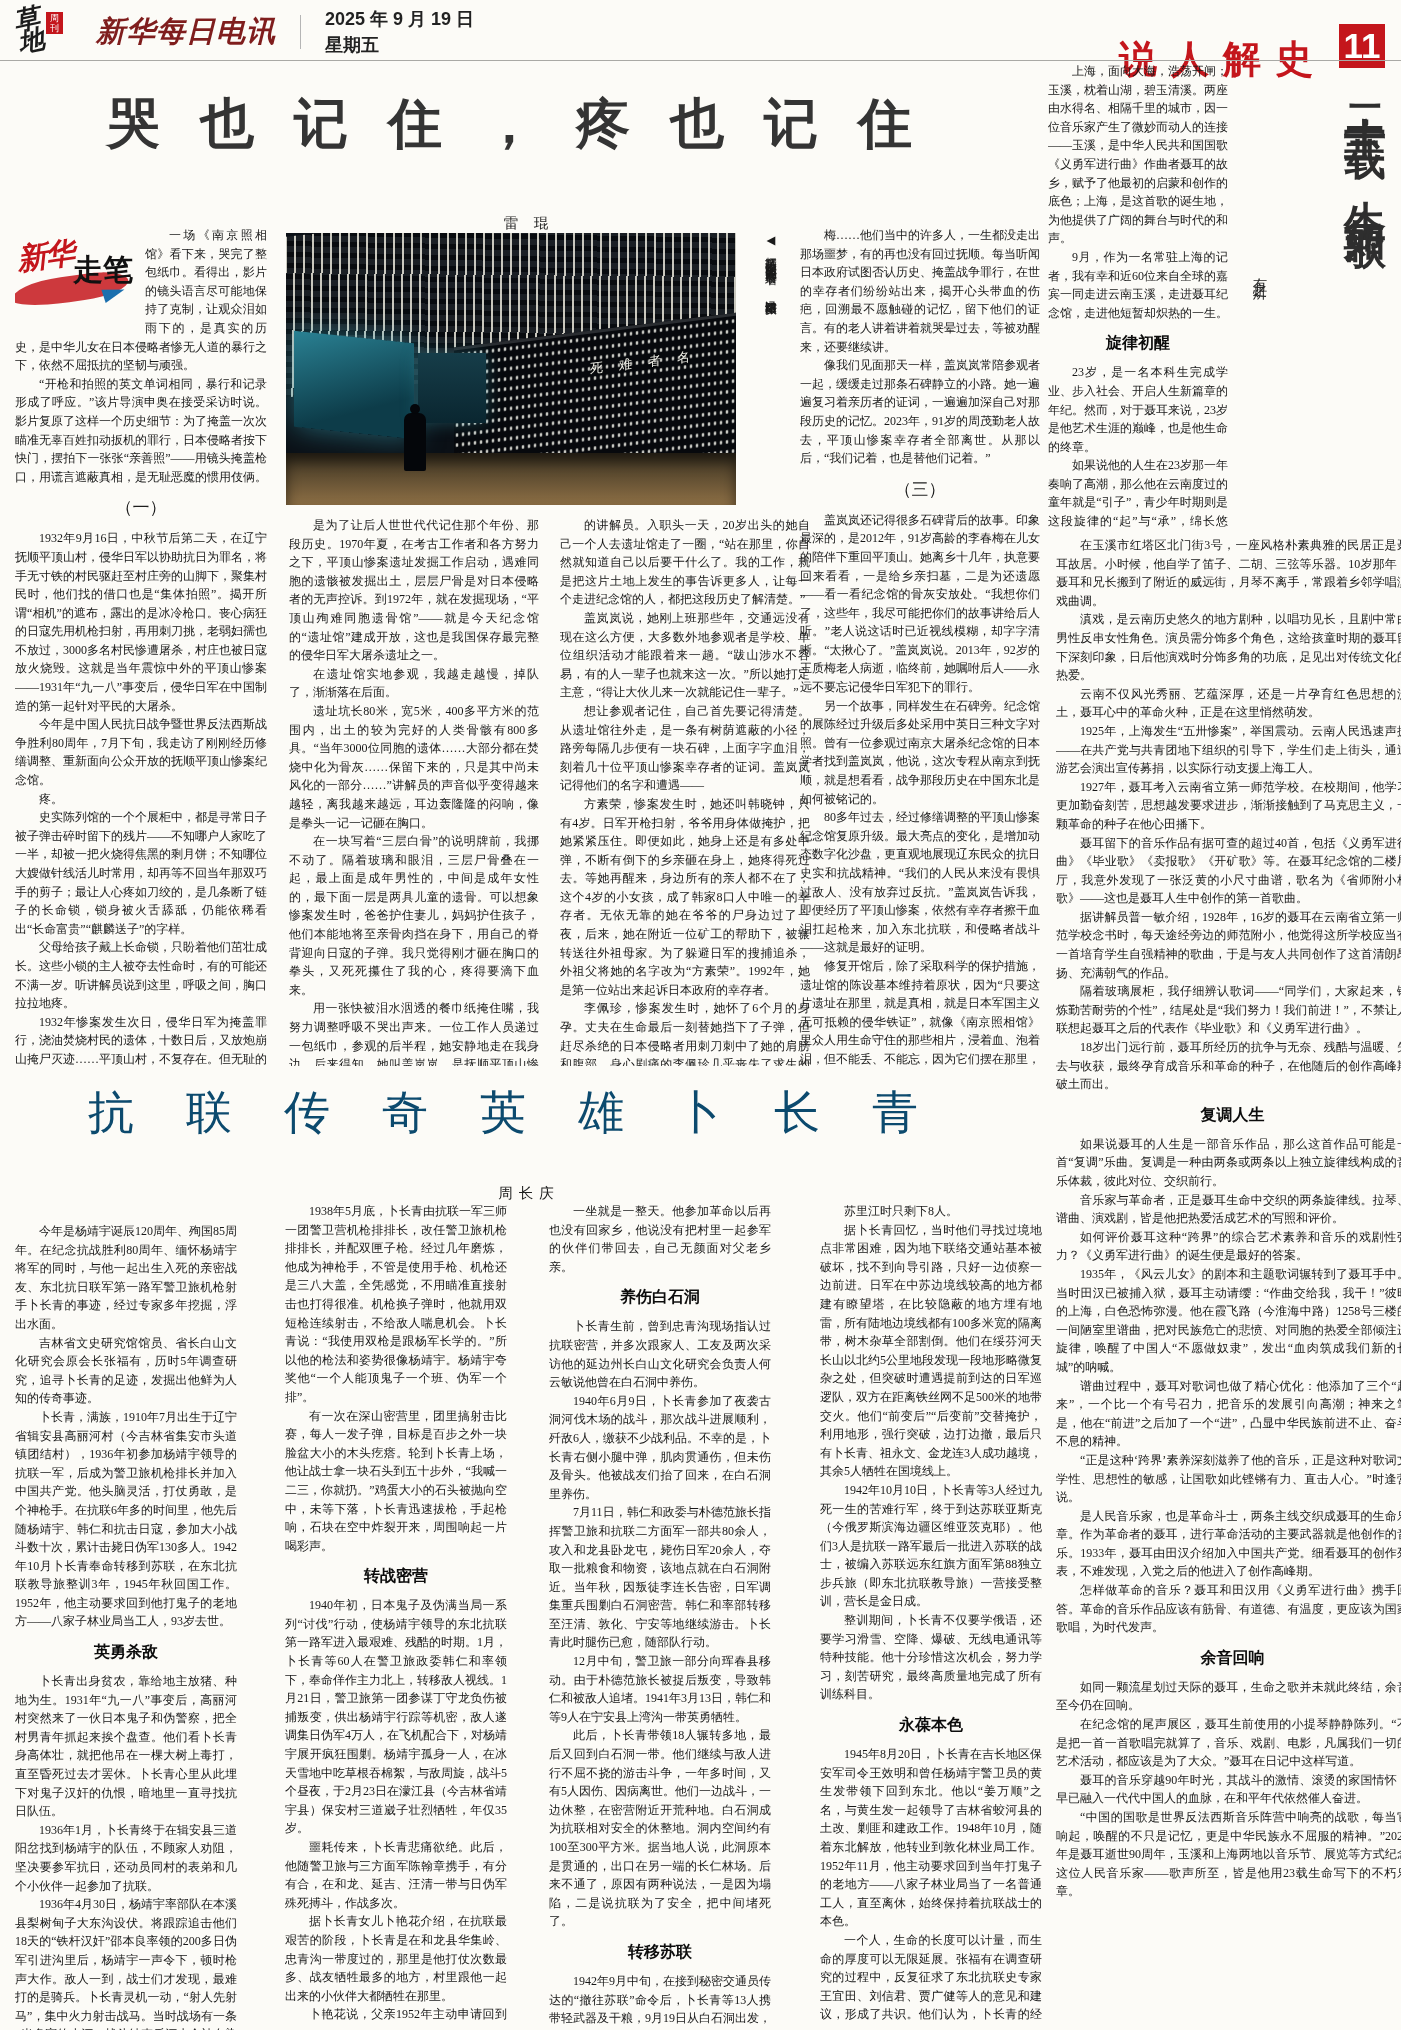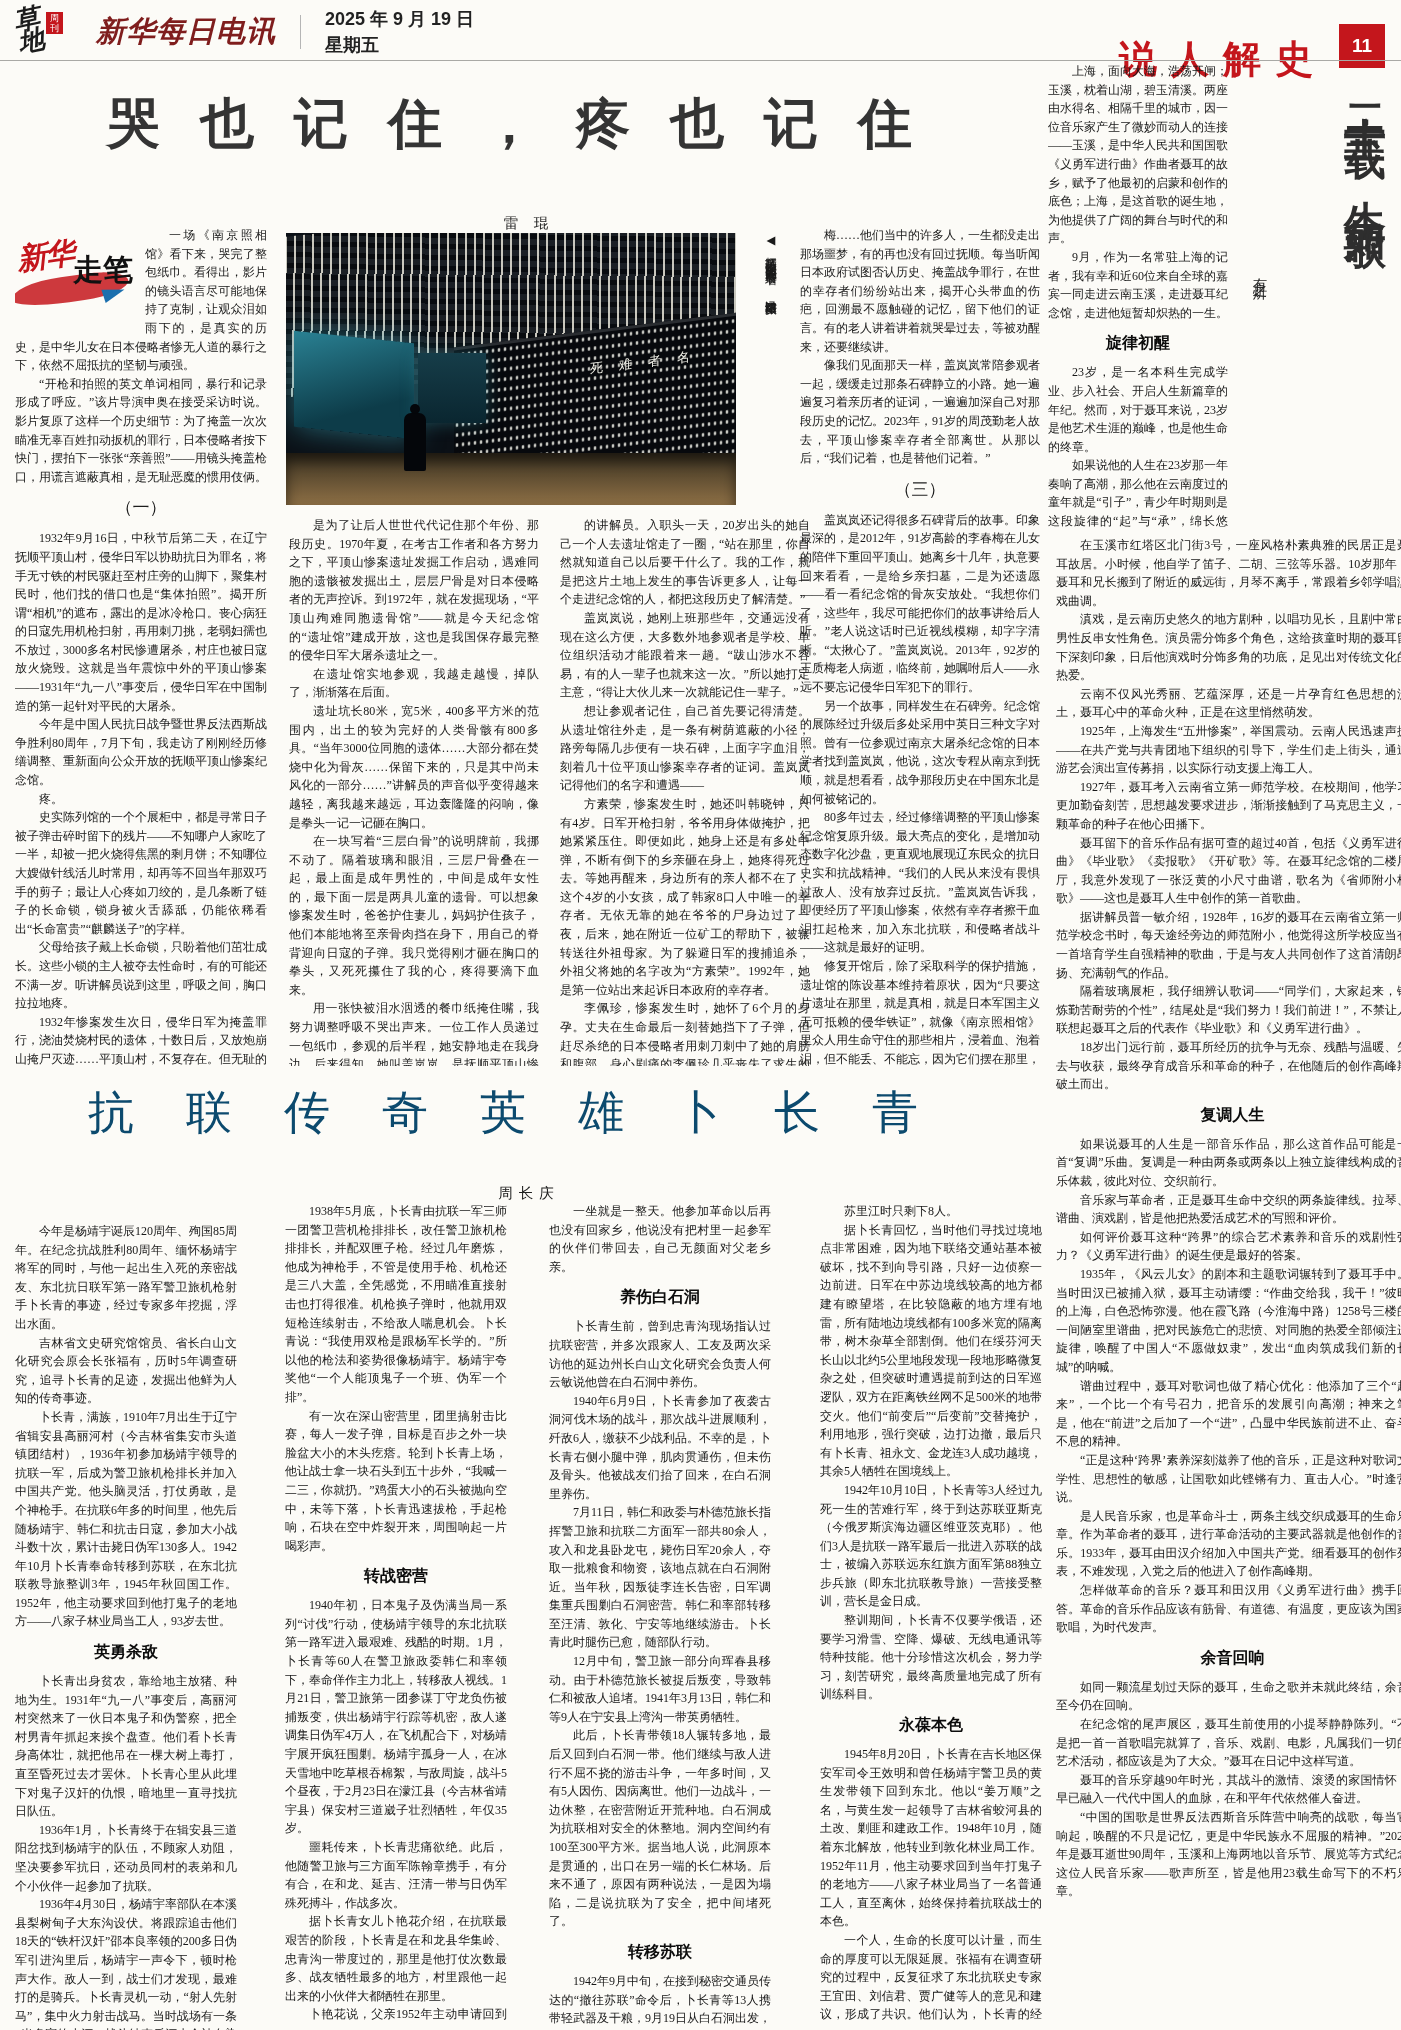--- a/index.html
+++ b/index.html
@@ -16,21 +16,21 @@
   .caodi .script { font-style:italic; font-weight:bold; font-size:26px; letter-spacing:-2px;
     display:inline-block; transform:rotate(-12deg); line-height:22px; width:34px;}
   .caodi .badge { position:absolute; left:30px; top:4px; background:#c4161c; color:#fff;
     font-family:"Liberation Sans",sans-serif; font-size:9px; width:17px; text-align:center; line-height:10px; padding:1px 1px;}
   .brand { color:#7f1d1d; font-weight:bold; font-size:29px; font-style:italic; letter-spacing:1px; }
   .mh-divider { width:1px; height:34px; background:#b5b5b5; margin:0 10px; }
   .mh-date { font-family:"Liberation Sans",sans-serif; font-weight:bold; font-size:18px; line-height:1.45; color:#222; }
   .mh-right { position:absolute; right:0; top:0; display:flex; align-items:center; gap:12px; }
   .section-name { color:#c4161c; font-weight:900; font-size:38px; letter-spacing:14px;margin-top:28px; }
   .page-num { width:46px; height:44px; background:#c4161c; color:#fff; text-align:center;
-    line-height:44px; font-size:19px; font-weight:bold; font-family:"Liberation Sans",sans-serif; }
+    line-height:44px; font-size:35px; font-weight:bold; font-family:"Liberation Sans",sans-serif; }
   #head-rule { position:absolute; top:60px; left:0; width:1401px; border-top:1px solid #a9a9a5; }
 
   
   .colbox { position:absolute; overflow:hidden; }
   .colbox p { font-size:12px; line-height:18.6px; text-align:justify; text-indent:2em; color:#181818; }
   .sub-num { text-align:center; font-size:17px; font-weight:normal; margin:10px 0; text-indent:0 !important; }
   .sub-sans { text-align:center; font-family:"Liberation Sans","DejaVu Sans",sans-serif;
     font-weight:bold; font-size:16px; margin:11px 0 9px 0; color:#0c0c0c; }
   .byline { position:absolute; text-align:center; font-size:14.5px; letter-spacing:6px; color:#222;margin-top:18px; }
 

